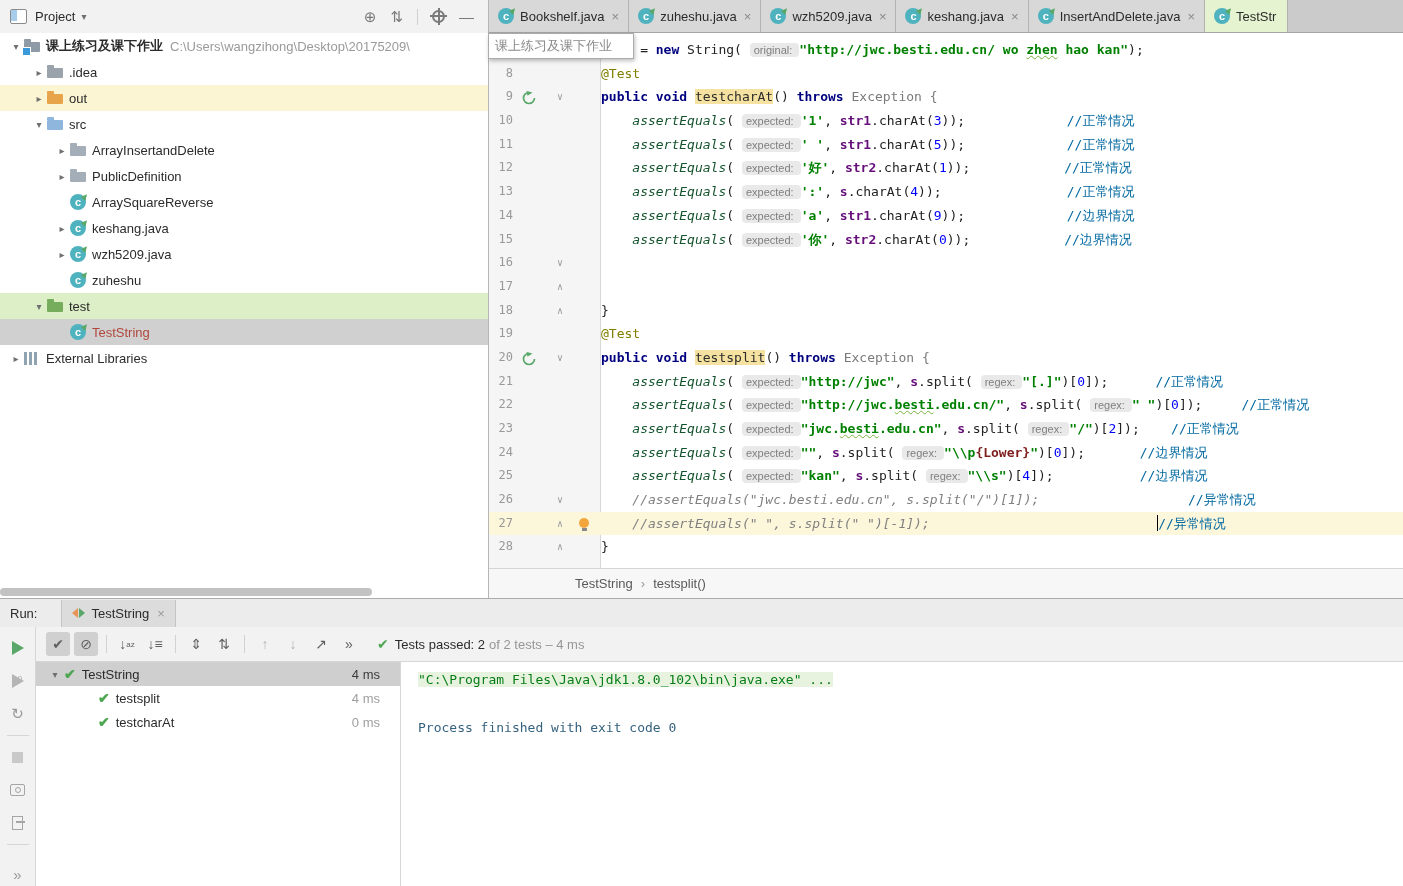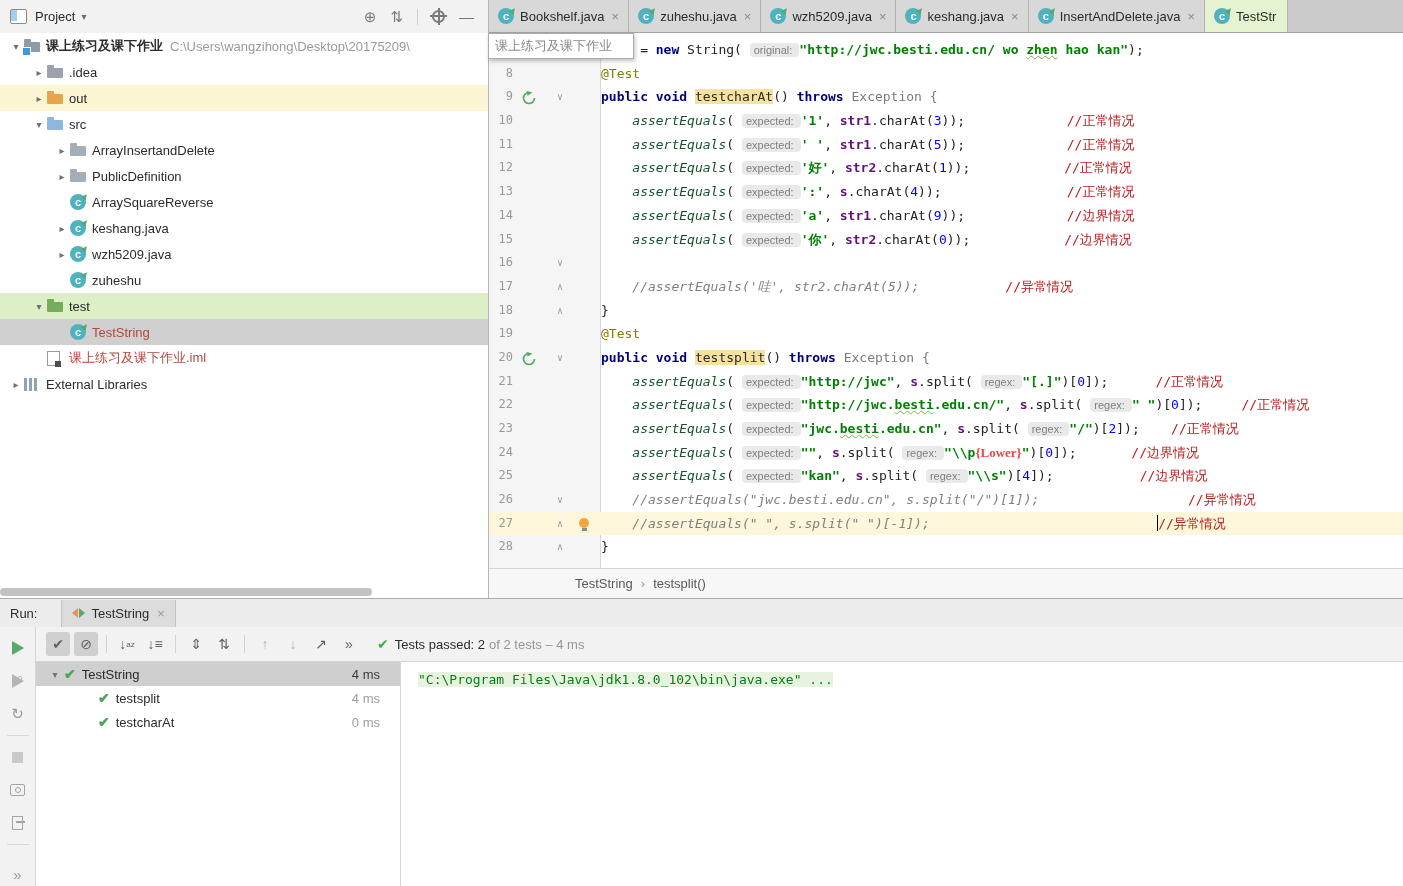--- a/index.html
+++ b/index.html
@@ -60,27 +60,27 @@
   .ln{position:absolute;left:0;top:0;width:24px;text-align:right;color:#999;font-size:12px;}
   .runico{position:absolute;left:33px;top:4px;cursor:pointer;}
   .fold{position:absolute;left:68px;top:0;color:#9e9e9e;font-size:10px;cursor:pointer;}
   .bulb{position:absolute;left:90px;top:6px;width:10px;height:10px;background:#f2a63c;border-radius:50%;}
   .bulb::after{content:"";position:absolute;left:2.5px;top:10px;width:5px;height:3px;background:#8a8a8a;}
   .cc-content{flex:1;}
   .sg-p{color:#222;}
   .sg-k{color:#000080;font-weight:bold;}
   .sg-s{color:#008000;font-weight:bold;}
   .sg-n{color:#0000ff;}
-  .sg-c{color:#b91c1c;}
+  .sg-c{color:#0369a1;}
   .sg-cc{color:#808080;font-style:italic;}
   .sg-m{color:#14532d;font-style:italic;}
   .sg-f{color:#660e7a;font-weight:bold;}
   .sg-ann{color:#808000;}
   .sg-gr{color:#7a7a7a;}
-  .sg-rx{color:#ef4444;font-weight:bold;font-family:Liberation Serif, serif;}
+  .sg-rx{color:#7f1d1d;font-weight:bold;}
   .sg-hint{background:#e9e9e9;color:#7f7f7f;border-radius:4px;padding:1px 4px;font-size:11px;font-family:"Liberation Sans",sans-serif;font-style:normal;font-weight:normal;}
   .sg-hl{background:#f5e2a0;}
   .sg-hlo{background:#f3c377;}
   .sg-ty{text-decoration:underline wavy #7cb342 1px;}
   .caret{display:inline-block;width:1.5px;height:16px;background:#000;vertical-align:-3px;}
   #tooltip-pop{position:absolute;left:488px;top:33px;width:146px;height:26px;background:#fff;border:1px solid #ababab;box-shadow:1px 2px 4px rgba(0,0,0,.25);color:#8a8a8a;display:flex;align-items:center;padding-left:6px;z-index:5;box-sizing:border-box;}
   
   #crumbs{position:absolute;left:489px;top:568px;width:914px;height:30px;background:#f7f7f7;border-top:1px solid #d6d6d6;display:flex;align-items:center;padding-left:86px;box-sizing:border-box;color:#595959;}
   #crumbs .sep{color:#9a9a9a;margin:0 8px;}
   
@@ -245,27 +245,20 @@
         <div class="trow hl-selected" style="padding-left: 54px;">
           <span class="tchev"></span>
           <span class="ticon">
             <span class="cico">
               <i>c</i>
               <b></b>
             </span>
           </span>
           <span class="tname red">TestString</span>
         </div>
-        <div class="trow" style="padding-left: 31px;">
-          <span class="tchev"></span>
-          <span class="ticon">
-            <span class="doc"></span>
-          </span>
-          <span class="tname red">课上练习及课下作业.iml</span>
-        </div>
         <div class="trow" style="padding-left: 8px;">
           <span class="tchev">▸</span>
           <span class="ticon">
             <span class="libs"></span>
           </span>
           <span class="tname">External Libraries</span>
         </div>
       </div>
     <div id="proj-hscroll">
         <div class="thumb"></div>
@@ -332,21 +325,21 @@
                 <path d="M12.5 7 A5.5 5.5 0 1 1 7 1.5" fill="none" stroke="#59A869" stroke-width="1.7"></path>
                 <polygon points="4.5,0 10.5,1.6 5.5,4.8" fill="#59A869"></polygon>
               </svg></span><span class="fold">∨</span></span><span class="cc-content"><span class="sg-k">public void </span><span class="sg-hl">testcharAt</span><span class="sg-p">() </span><span class="sg-k">throws </span><span class="sg-gr">Exception {</span></span></div>
         <div class="cl"><span class="gut"><span class="ln">10</span></span><span class="cc-content"><span class="sg-p">    </span><span class="sg-m">assertEquals</span><span class="sg-p">( </span><span class="sg-hint">expected: </span><span class="sg-s">'1'</span><span class="sg-p">, </span><span class="sg-f">str1</span><span class="sg-p">.charAt(</span><span class="sg-n">3</span><span class="sg-p">));</span><span class="sg-p">             </span><span class="sg-c">//正常情况</span></span></div>
         <div class="cl"><span class="gut"><span class="ln">11</span></span><span class="cc-content"><span class="sg-p">    </span><span class="sg-m">assertEquals</span><span class="sg-p">( </span><span class="sg-hint">expected: </span><span class="sg-s">' '</span><span class="sg-p">, </span><span class="sg-f">str1</span><span class="sg-p">.charAt(</span><span class="sg-n">5</span><span class="sg-p">));</span><span class="sg-p">             </span><span class="sg-c">//正常情况</span></span></div>
         <div class="cl"><span class="gut"><span class="ln">12</span></span><span class="cc-content"><span class="sg-p">    </span><span class="sg-m">assertEquals</span><span class="sg-p">( </span><span class="sg-hint">expected: </span><span class="sg-s">'好'</span><span class="sg-p">, </span><span class="sg-f">str2</span><span class="sg-p">.charAt(</span><span class="sg-n">1</span><span class="sg-p">));</span><span class="sg-p">            </span><span class="sg-c">//正常情况</span></span></div>
         <div class="cl"><span class="gut"><span class="ln">13</span></span><span class="cc-content"><span class="sg-p">    </span><span class="sg-m">assertEquals</span><span class="sg-p">( </span><span class="sg-hint">expected: </span><span class="sg-s">':'</span><span class="sg-p">, </span><span class="sg-f">s</span><span class="sg-p">.charAt(</span><span class="sg-n">4</span><span class="sg-p">));</span><span class="sg-p">                </span><span class="sg-c">//正常情况</span></span></div>
         <div class="cl"><span class="gut"><span class="ln">14</span></span><span class="cc-content"><span class="sg-p">    </span><span class="sg-m">assertEquals</span><span class="sg-p">( </span><span class="sg-hint">expected: </span><span class="sg-s">'a'</span><span class="sg-p">, </span><span class="sg-f">str1</span><span class="sg-p">.charAt(</span><span class="sg-n">9</span><span class="sg-p">));</span><span class="sg-p">             </span><span class="sg-c">//边界情况</span></span></div>
         <div class="cl"><span class="gut"><span class="ln">15</span></span><span class="cc-content"><span class="sg-p">    </span><span class="sg-m">assertEquals</span><span class="sg-p">( </span><span class="sg-hint">expected: </span><span class="sg-s">'你'</span><span class="sg-p">, </span><span class="sg-f">str2</span><span class="sg-p">.charAt(</span><span class="sg-n">0</span><span class="sg-p">));</span><span class="sg-p">            </span><span class="sg-c">//边界情况</span></span></div>
         <div class="cl"><span class="gut"><span class="ln">16</span><span class="fold">∨</span></span></div>
-        <div class="cl"><span class="gut"><span class="ln">17</span><span class="fold">∧</span></span><span class="cc-content"><span class="sg-p">    </span><span class="sg-cc">//assertEquals('哇', str2.charAt(5));</span><span class="sg-p">           </span><span class="sg-c">//异常情况</span></span></div>
+        <div class="cl"><span class="gut"><span class="ln">17</span><span class="fold">∧</span></span></div>
         <div class="cl"><span class="gut"><span class="ln">18</span><span class="fold">∧</span></span><span class="cc-content"><span class="sg-p">}</span></span></div>
         <div class="cl"><span class="gut"><span class="ln">19</span></span><span class="cc-content"><span class="sg-ann">@Test</span></span></div>
         <div class="cl"><span class="gut"><span class="ln">20</span><span class="runico"><svg width="14" height="14" viewBox="0 0 14 14">
                 <path d="M12.5 7 A5.5 5.5 0 1 1 7 1.5" fill="none" stroke="#59A869" stroke-width="1.7"></path>
                 <polygon points="4.5,0 10.5,1.6 5.5,4.8" fill="#59A869"></polygon>
               </svg></span><span class="fold">∨</span></span><span class="cc-content"><span class="sg-k">public void </span><span class="sg-hl">testsplit</span><span class="sg-p">() </span><span class="sg-k">throws </span><span class="sg-gr">Exception {</span></span></div>
         <div class="cl"><span class="gut"><span class="ln">21</span></span><span class="cc-content"><span class="sg-p">    </span><span class="sg-m">assertEquals</span><span class="sg-p">( </span><span class="sg-hint">expected: </span><span class="sg-s">"http://jwc"</span><span class="sg-p">, </span><span class="sg-f">s</span><span class="sg-p">.split( </span><span class="sg-hint">regex: </span><span class="sg-s">"[.]"</span><span class="sg-p">)[</span><span class="sg-n">0</span><span class="sg-p">]);</span><span class="sg-p">      </span><span class="sg-c">//正常情况</span></span></div>
         <div class="cl"><span class="gut"><span class="ln">22</span></span><span class="cc-content"><span class="sg-p">    </span><span class="sg-m">assertEquals</span><span class="sg-p">( </span><span class="sg-hint">expected: </span><span class="sg-s">"http://jwc.</span><span class="sg-s sg-ty">besti</span><span class="sg-s">.edu.cn/"</span><span class="sg-p">, </span><span class="sg-f">s</span><span class="sg-p">.split( </span><span class="sg-hint">regex: </span><span class="sg-s">" "</span><span class="sg-p">)[</span><span class="sg-n">0</span><span class="sg-p">]);</span><span class="sg-p">     </span><span class="sg-c">//正常情况</span></span></div>
         <div class="cl"><span class="gut"><span class="ln">23</span></span><span class="cc-content"><span class="sg-p">    </span><span class="sg-m">assertEquals</span><span class="sg-p">( </span><span class="sg-hint">expected: </span><span class="sg-s">"jwc.</span><span class="sg-s sg-ty">besti</span><span class="sg-s">.edu.cn"</span><span class="sg-p">, </span><span class="sg-f">s</span><span class="sg-p">.split( </span><span class="sg-hint">regex: </span><span class="sg-s">"/"</span><span class="sg-p">)[</span><span class="sg-n">2</span><span class="sg-p">]);</span><span class="sg-p">    </span><span class="sg-c">//正常情况</span></span></div>
         <div class="cl"><span class="gut"><span class="ln">24</span></span><span class="cc-content"><span class="sg-p">    </span><span class="sg-m">assertEquals</span><span class="sg-p">( </span><span class="sg-hint">expected: </span><span class="sg-s">""</span><span class="sg-p">, </span><span class="sg-f">s</span><span class="sg-p">.split( </span><span class="sg-hint">regex: </span><span class="sg-s">"\\p</span><span class="sg-rx">{Lower}</span><span class="sg-s">"</span><span class="sg-p">)[</span><span class="sg-n">0</span><span class="sg-p">]);</span><span class="sg-p">       </span><span class="sg-c">//边界情况</span></span></div>
@@ -430,16 +423,16 @@
           <span class="nm">testsplit</span>
           <span class="tm">4 ms</span>
         </div>
         <div class="testrow lvl1">
           <span class="chk">✔</span>
           <span class="nm">testcharAt</span>
           <span class="tm">0 ms</span>
         </div>
       </div>
     <div id="tests-border"></div>
-    <div id="console"><div><span class="con-command">"C:\Program Files\Java\jdk1.8.0_102\bin\java.exe" ...</span></div><div>&nbsp;</div></div>
+    <div id="console"><div><span class="con-command">"C:\Program Files\Java\jdk1.8.0_102\bin\java.exe" ...</span></div><div>&nbsp;</div><div><span class="con-system">Process finished with exit code 0</span></div></div>
   </div>
 
 </div>
 
 </body></html>

